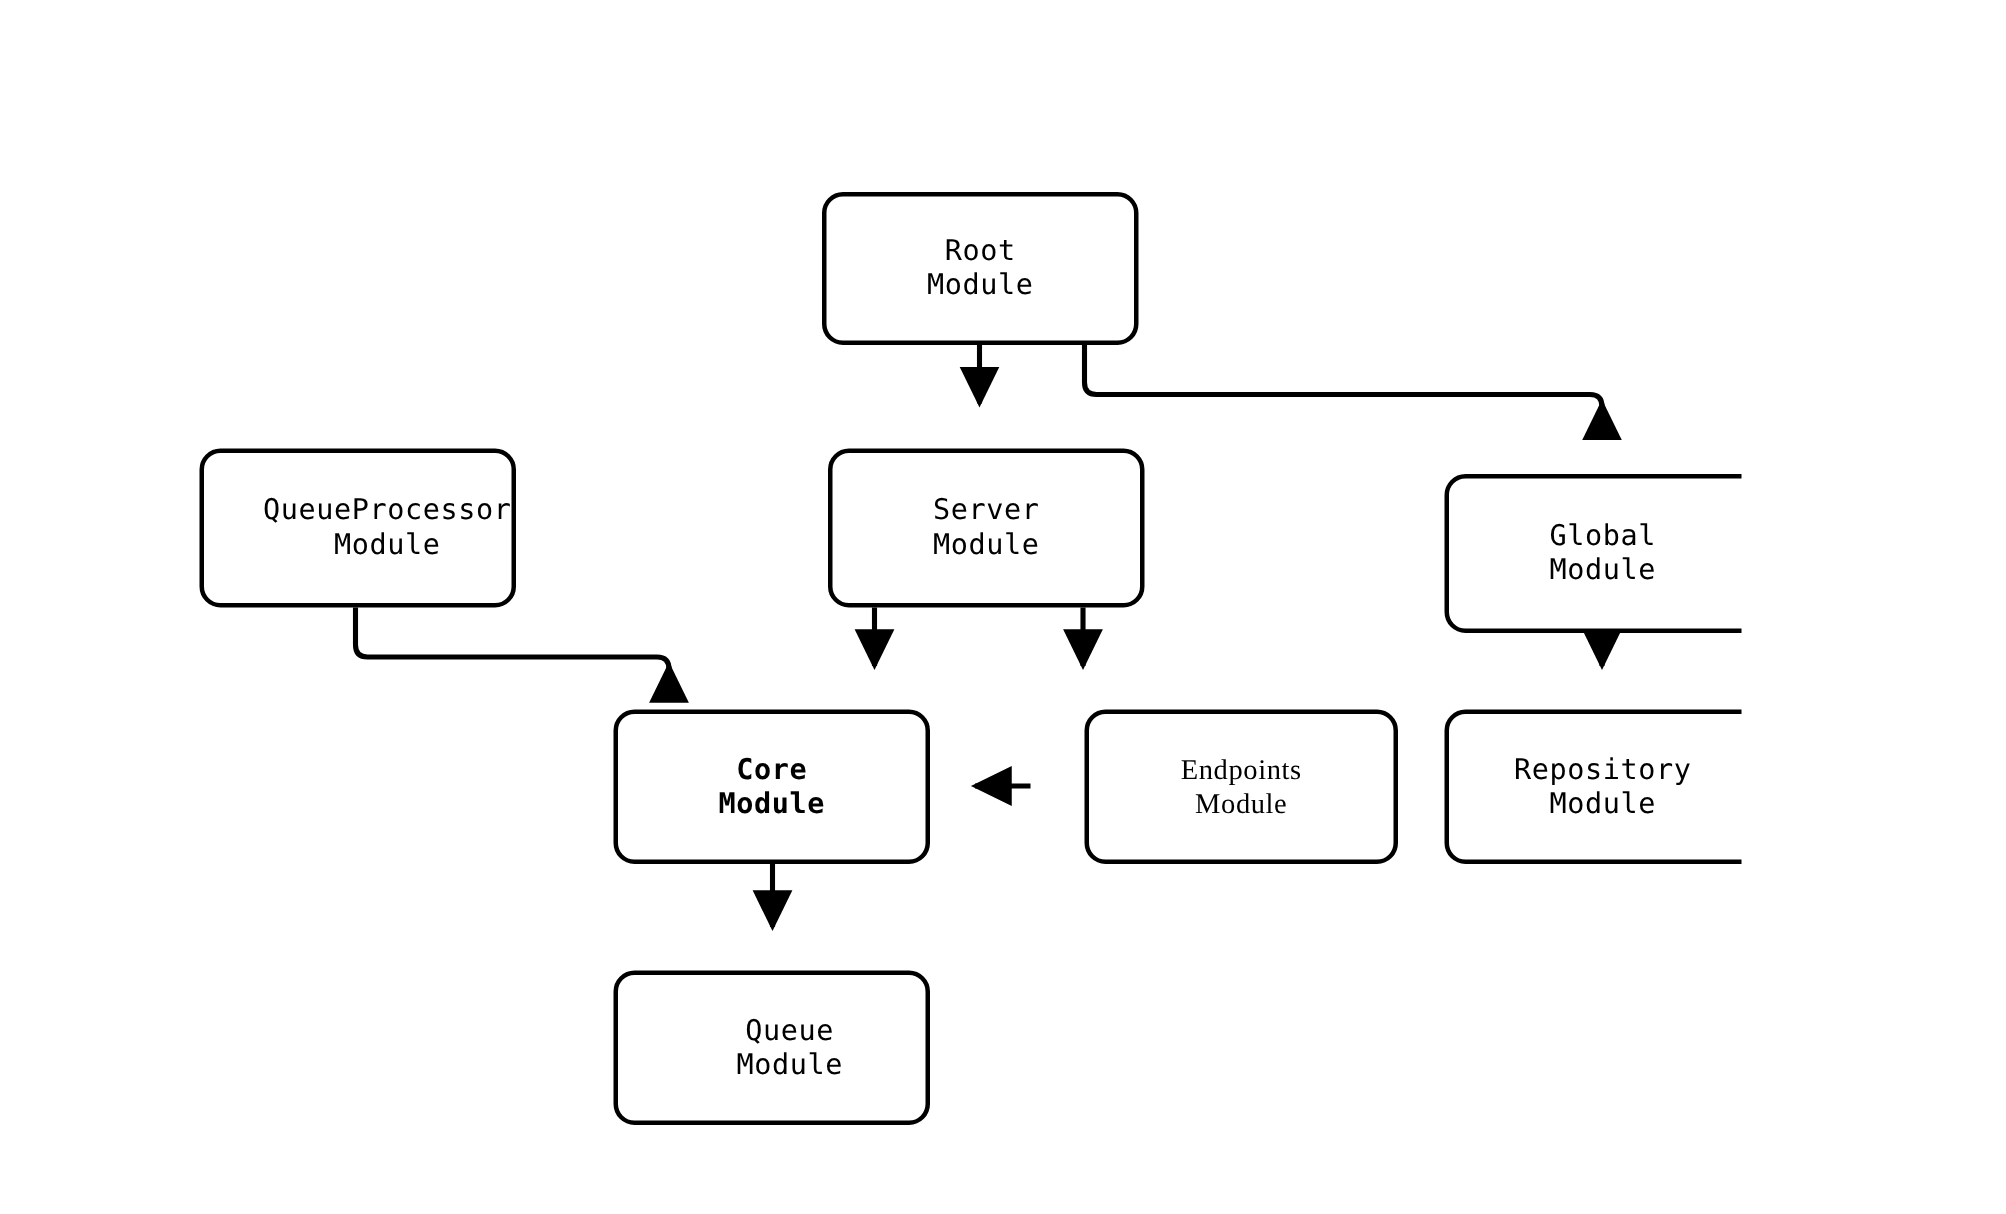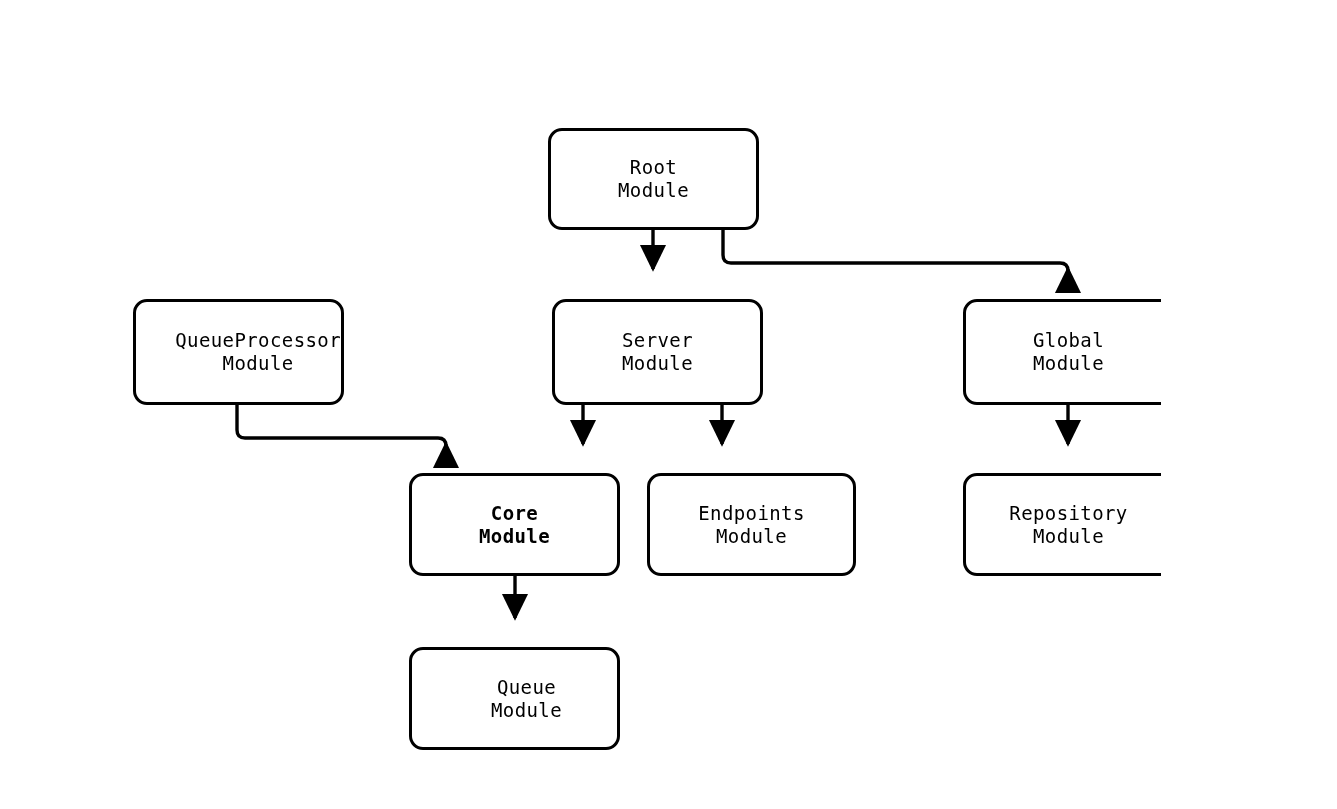--- a/index.html
+++ b/index.html
@@ -83,31 +83,31 @@
   <div class="node" style="left:133px; top:266px; width:211px; height:106px;align-items:flex-end;">
     <div class="node-label">QueueProcessor
 Module</div>
   </div>
 
   <div class="node" style="left:552px; top:266px; width:211px; height:106px;">
     <div class="node-label">Server
 Module</div>
   </div>
 
-  <div class="node" style="left:963px; top:266px; width:211px; height:106px;">
+  <div class="node" style="left:963px; top:283px; width:211px; height:106px;">
     <div class="node-label">Global
 Module</div>
   </div>
 
   <div class="node" style="left:409px; top:440px; width:211px; height:103px;font-weight:bold;">
     <div class="node-label">Core
 Module</div>
   </div>
 
-  <div class="node" style="left:647px; top:440px; width:209px; height:103px;">
+  <div class="node" style="left:723px; top:440px; width:209px; height:103px;font-family:Liberation Serif, serif;">
     <div class="node-label">Endpoints
 Module</div>
   </div>
 
   <div class="node" style="left:963px; top:440px; width:211px; height:103px;">
     <div class="node-label">Repository
 Module</div>
   </div>
 
   <div class="node" style="left:409px; top:614px; width:211px; height:103px;padding-left:24px;">

